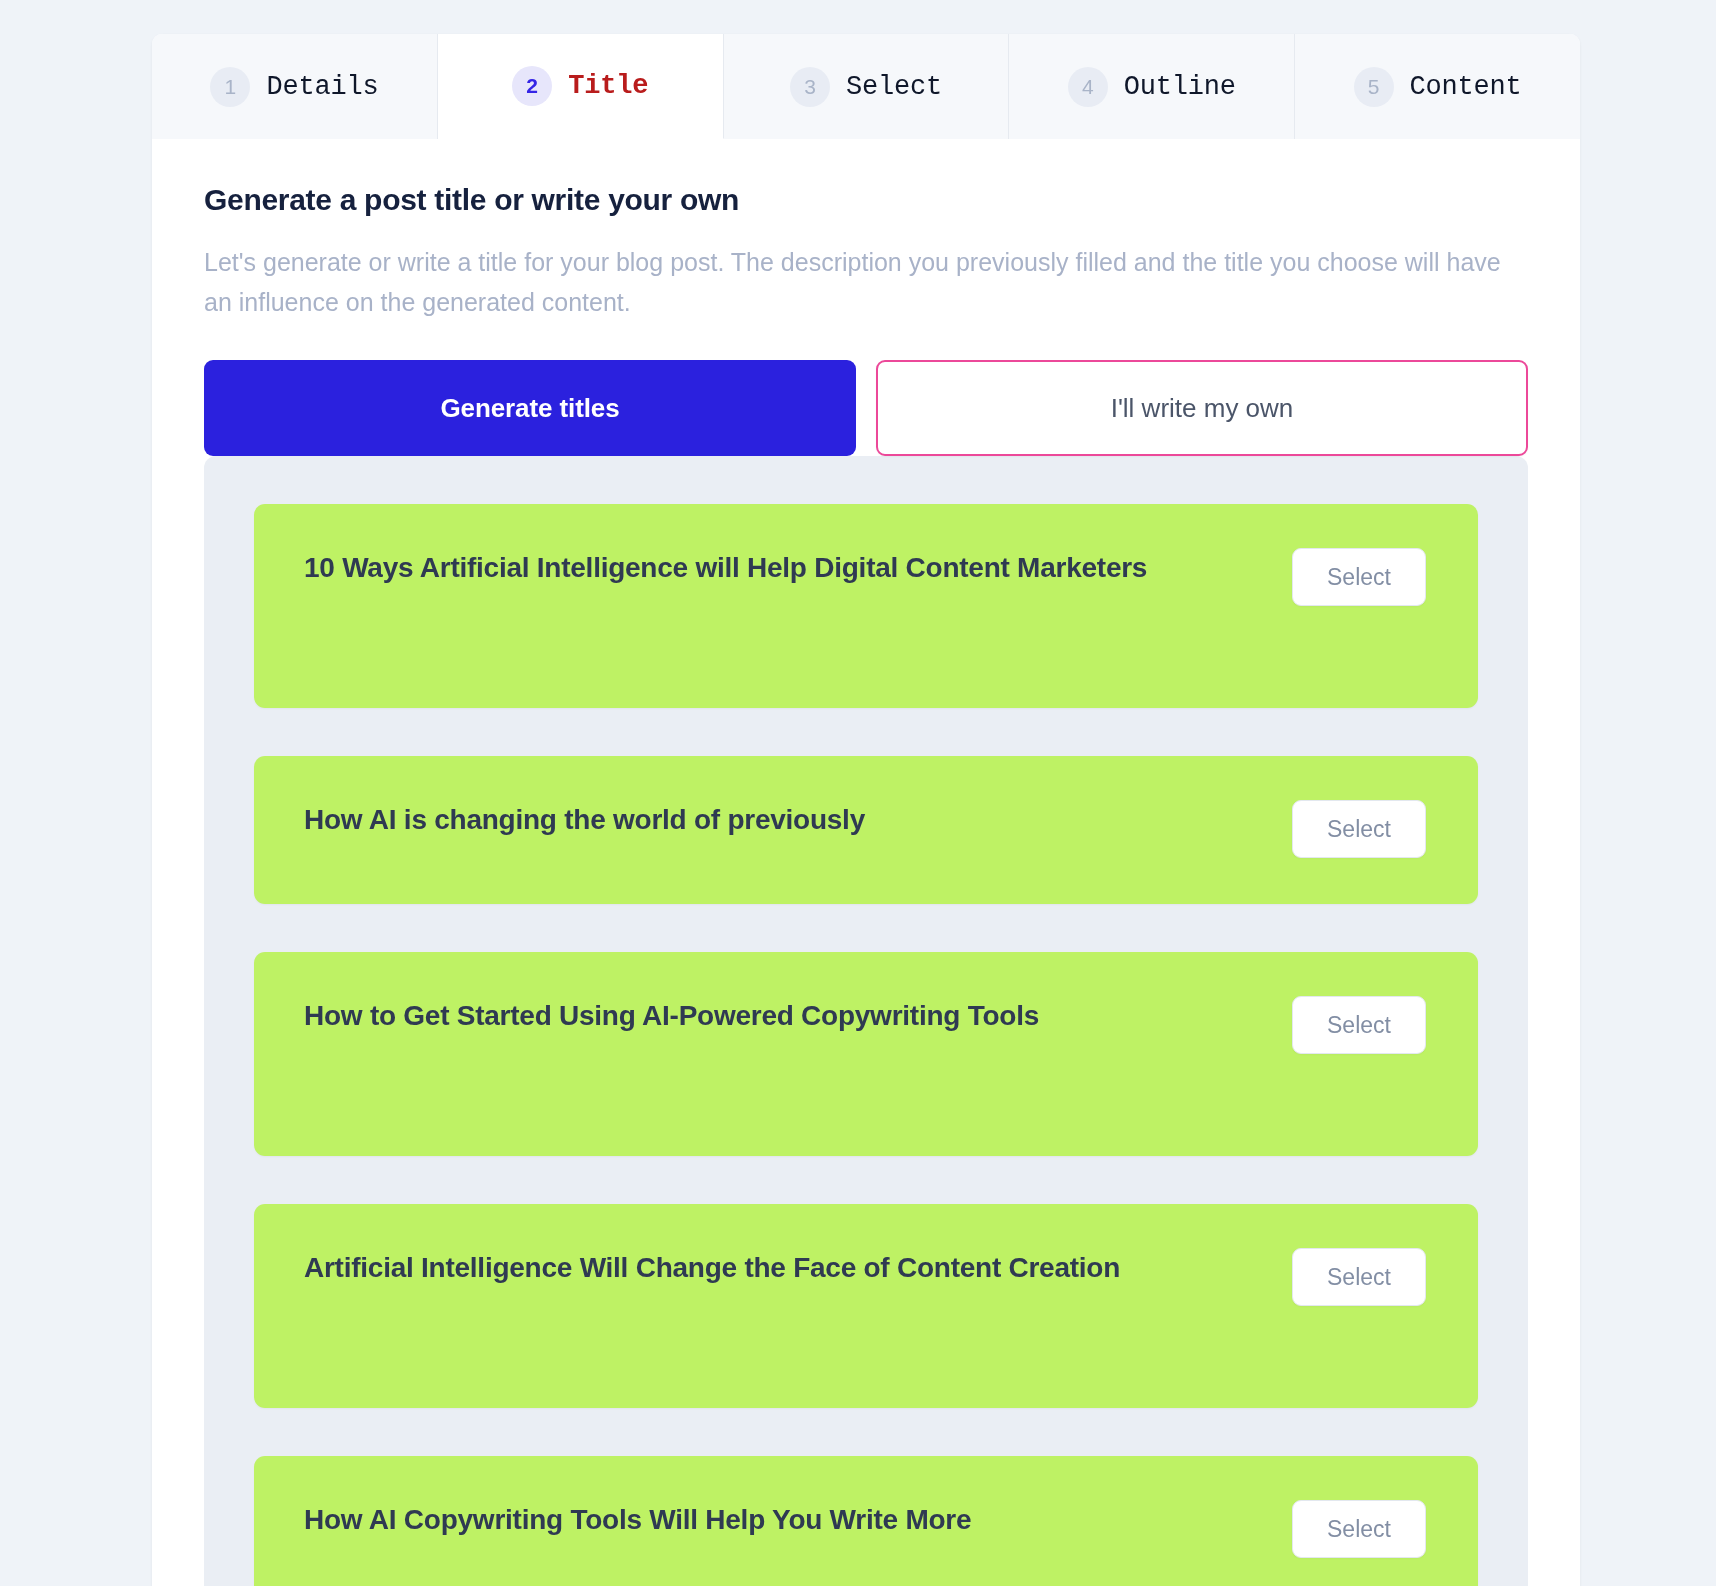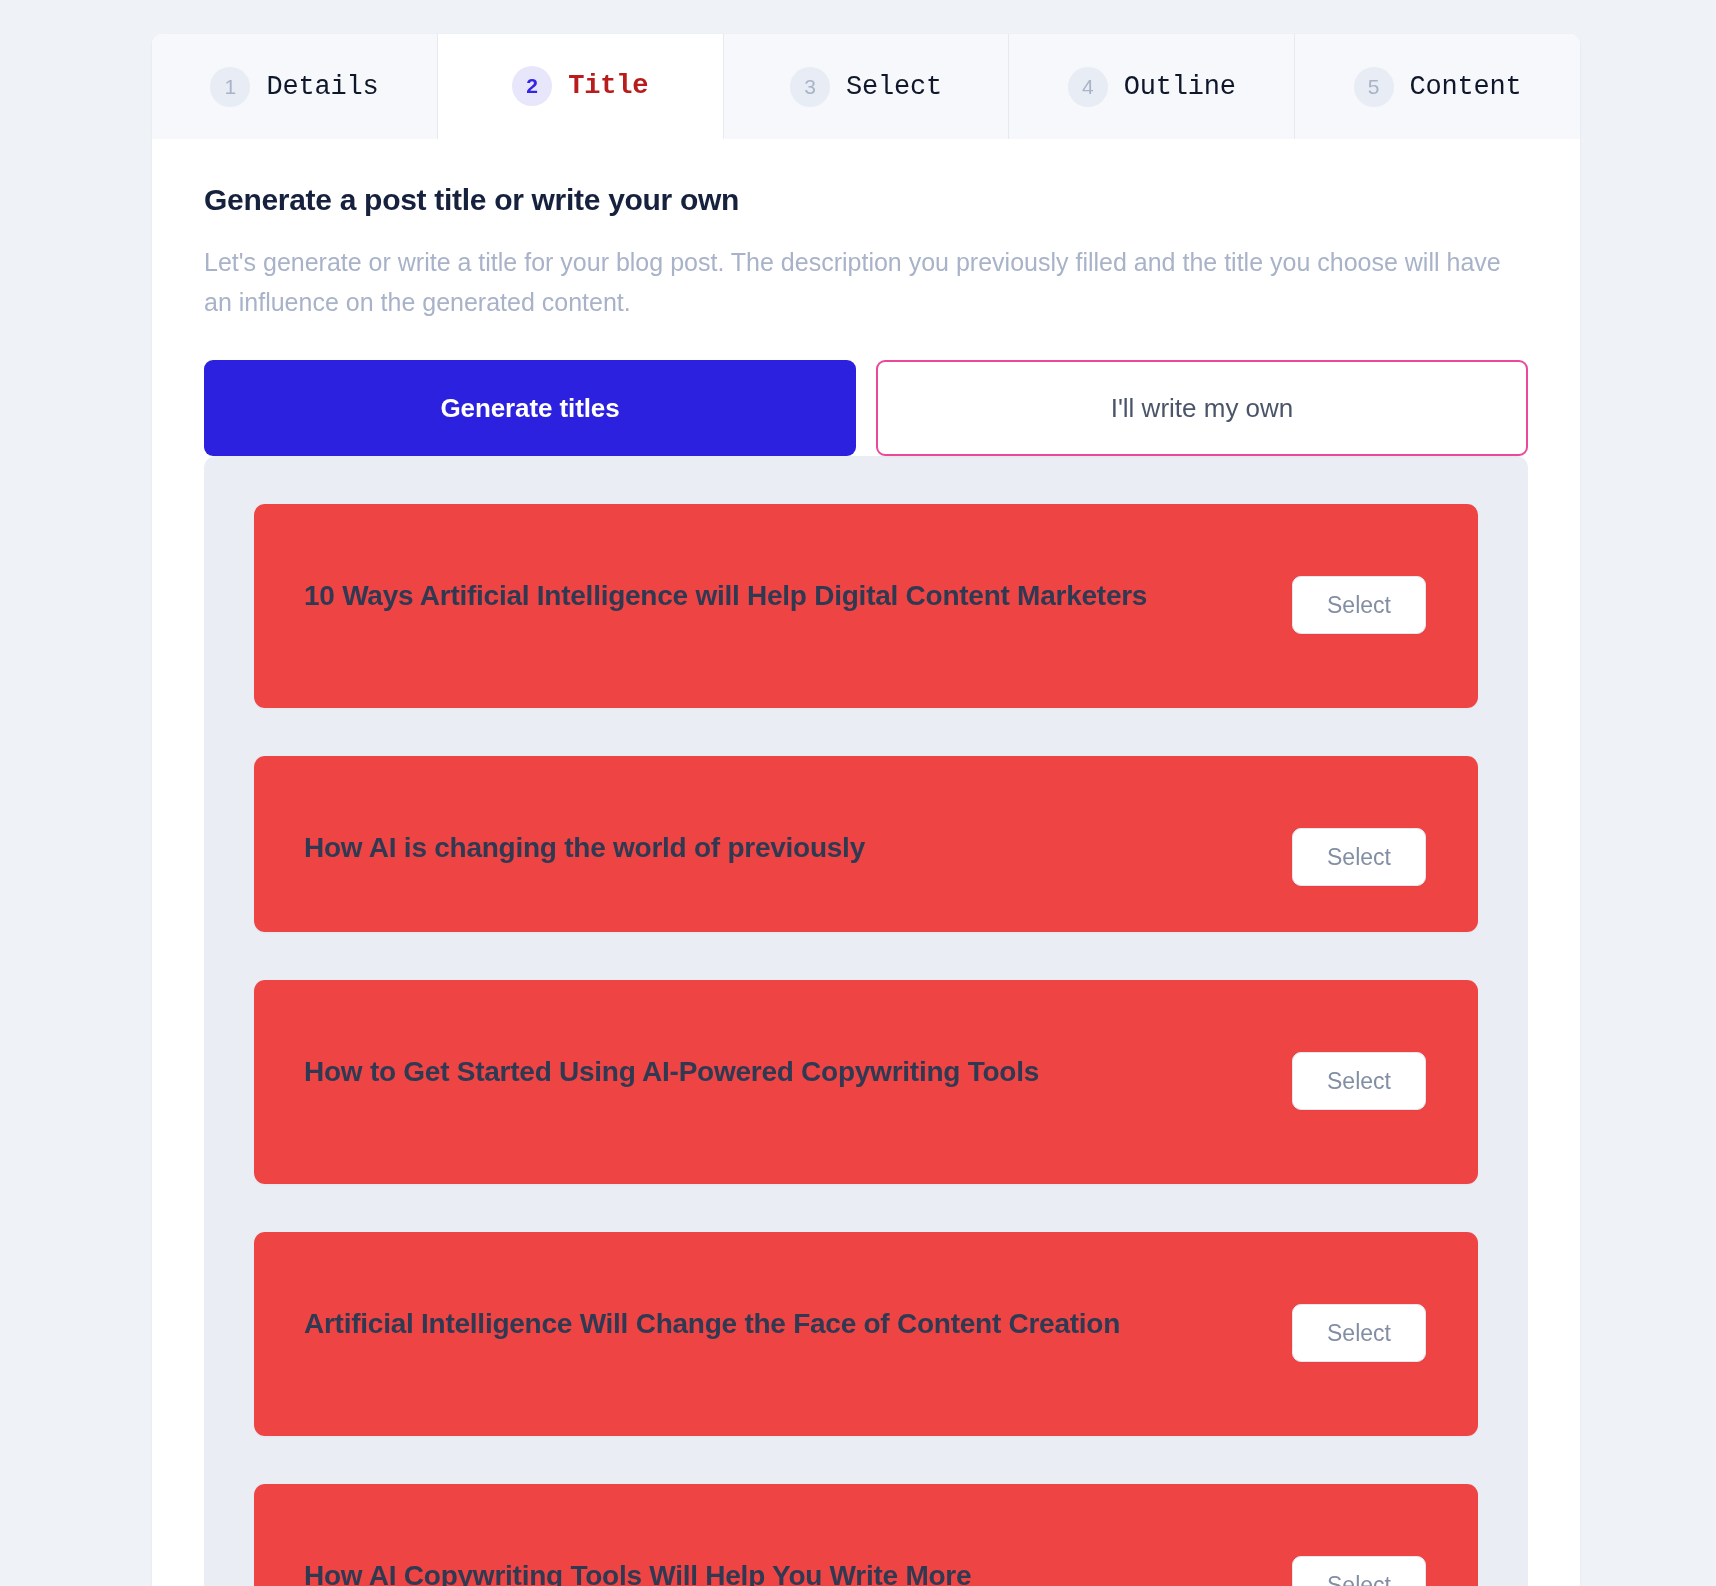--- a/index.html
+++ b/index.html
@@ -151,23 +151,23 @@
     background: #eaeef4;
     border-radius: 12px;
     padding: 48px 50px 50px 50px;
     min-height: 1090px;
   }
 
   .title-card {
     display: flex;
     align-items: flex-start;
     justify-content: space-between;
-    background: #ef4444;
+    background: #bef264;
     border-radius: 11px;
-    padding: 68px 52px 46px 50px;
+    padding: 40px 52px 46px 50px;
     margin-bottom: 48px;
     box-shadow: 0 1px 2px rgba(15,23,42,0.04);
     min-height: 140px;
   }
   .title-card:last-child { margin-bottom: 0; }
 
   .title-card.two-line { min-height: 204px; }
 
   .title-text {
     font-size: 28px;

